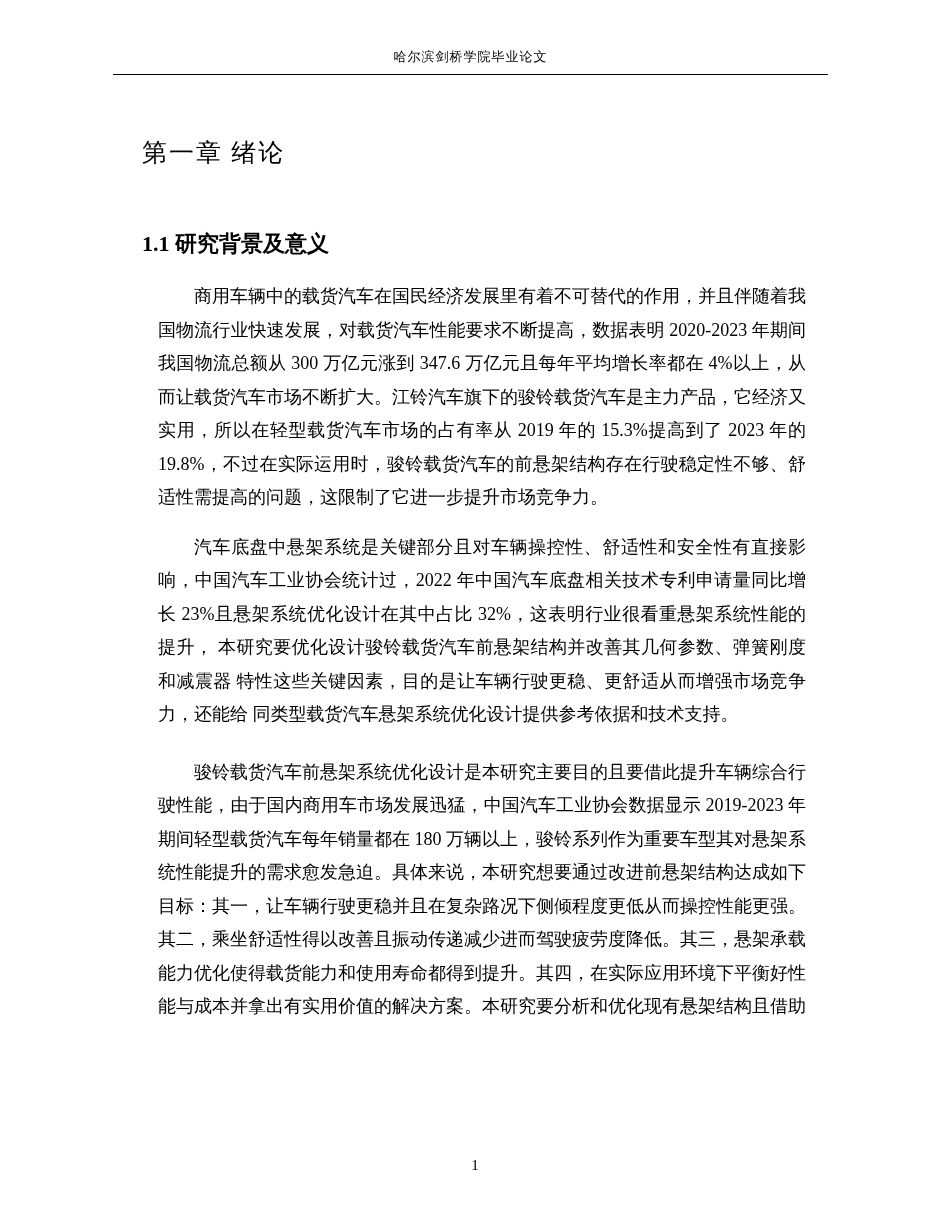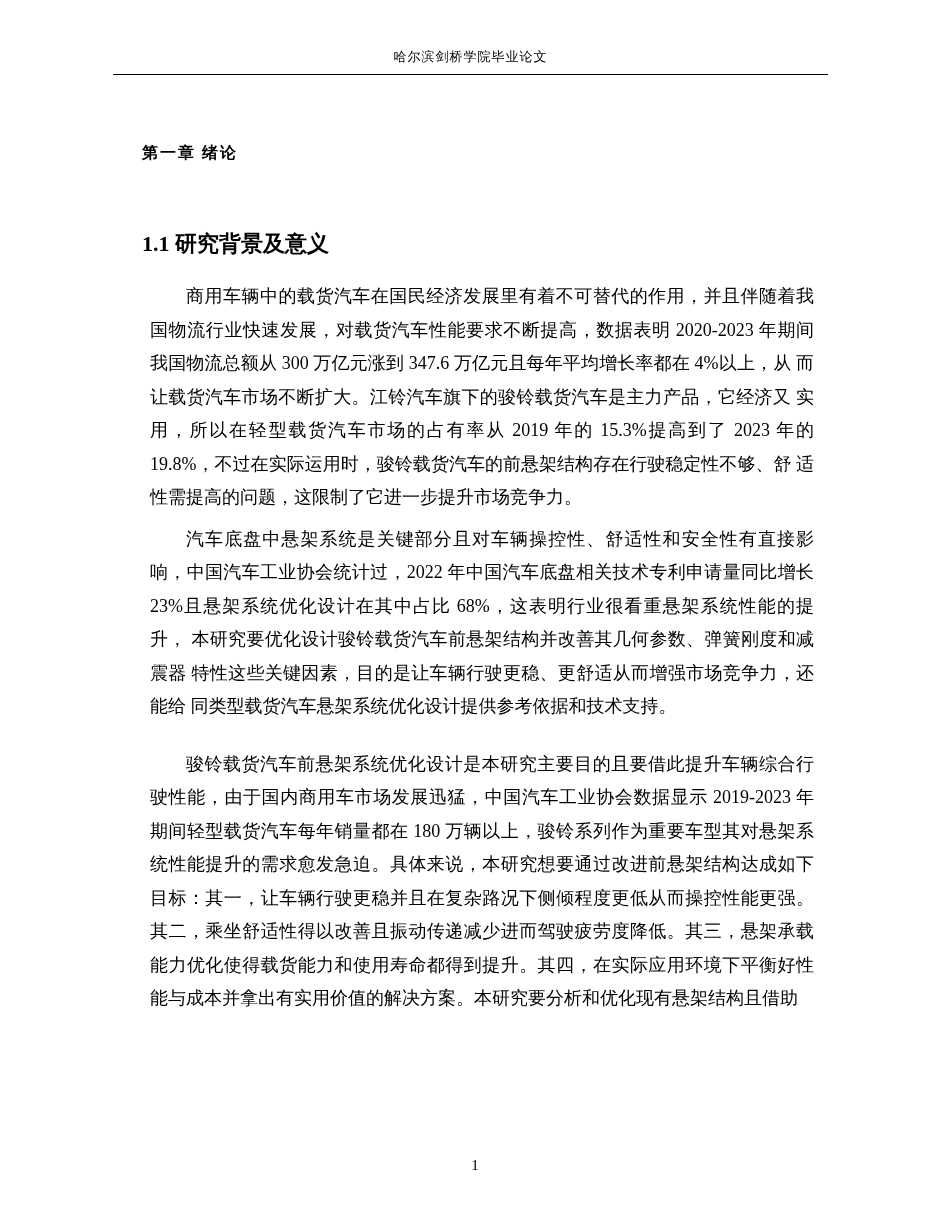--- a/index.html
+++ b/index.html
@@ -35,36 +35,36 @@
     margin: 8px 0 0 0;
   }
   .content {
     position: absolute;
     top: 76px;
     left: 142px;
     right: 128px;
   }
   .chapter-title {
     margin: 62px 0 12px 0;
-    font-size: 16px;
+    font-size: 25px;
     line-height: 30px;
-    font-weight: bold;
+    font-weight: normal;
     letter-spacing: 2px;
   }
   .section-heading {
     margin: 64px 0 0 0;
     font-size: 22px;
     line-height: 24px;
     font-weight: bold;
   }
   .section-heading.tight {
     margin-top: 16px;
   }
   .body-paragraph {
-    margin: 8px;
+    margin: 16px;
     font-size: 18px;
     line-height: 33.5px;
     text-align: justify;
     text-indent: 2em;
   }
   .body-paragraph.first {
     margin-top: 24px;
   }
   .page-footer {
     position: absolute;
@@ -86,21 +86,21 @@
   </header>
 
   <main class="content">
 
     <h1 class="chapter-title">第一章 绪论</h1>
 
     <h2 class="section-heading">1.1 研究背景及意义</h2>
 
     <p class="body-paragraph first">商用车辆中的载货汽车在国民经济发展里有着不可替代的作用，并且伴随着我国物流行业快速发展，对载货汽车性能要求不断提高，数据表明 2020-2023 年期间 我国物流总额从 300 万亿元涨到 347.6 万亿元且每年平均增长率都在 4%以上，从 而让载货汽车市场不断扩大。江铃汽车旗下的骏铃载货汽车是主力产品，它经济又 实用，所以在轻型载货汽车市场的占有率从 2019 年的 15.3%提高到了 2023 年的 19.8%，不过在实际运用时，骏铃载货汽车的前悬架结构存在行驶稳定性不够、舒 适性需提高的问题，这限制了它进一步提升市场竞争力。</p>
 
-    <p class="body-paragraph">汽车底盘中悬架系统是关键部分且对车辆操控性、舒适性和安全性有直接影响，中国汽车工业协会统计过，2022 年中国汽车底盘相关技术专利申请量同比增长 23%且悬架系统优化设计在其中占比 68%，这表明行业很看重悬架系统性能的提升， 本研究要优化设计骏铃载货汽车前悬架结构并改善其几何参数、弹簧刚度和减震器 特性这些关键因素，目的是让车辆行驶更稳、更舒适从而增强市场竞争力，还能给 同类型载货汽车悬架系统优化设计提供参考依据和技术支持。</p>
+    <p class="body-paragraph">汽车底盘中悬架系统是关键部分且对车辆操控性、舒适性和安全性有直接影响，中国汽车工业协会统计过，2022 年中国汽车底盘相关技术专利申请量同比增长 23%且悬架系统优化设计在其中占比 32%，这表明行业很看重悬架系统性能的提升， 本研究要优化设计骏铃载货汽车前悬架结构并改善其几何参数、弹簧刚度和减震器 特性这些关键因素，目的是让车辆行驶更稳、更舒适从而增强市场竞争力，还能给 同类型载货汽车悬架系统优化设计提供参考依据和技术支持。</p>
 
 
     <p class="body-paragraph first">骏铃载货汽车前悬架系统优化设计是本研究主要目的且要借此提升车辆综合行驶性能，由于国内商用车市场发展迅猛，中国汽车工业协会数据显示 2019-2023 年 期间轻型载货汽车每年销量都在 180 万辆以上，骏铃系列作为重要车型其对悬架系 统性能提升的需求愈发急迫。具体来说，本研究想要通过改进前悬架结构达成如下 目标：其一，让车辆行驶更稳并且在复杂路况下侧倾程度更低从而操控性能更强。 其二，乘坐舒适性得以改善且振动传递减少进而驾驶疲劳度降低。其三，悬架承载 能力优化使得载货能力和使用寿命都得到提升。其四，在实际应用环境下平衡好性 能与成本并拿出有实用价值的解决方案。本研究要分析和优化现有悬架结构且借助</p>
 
   </main>
 
   <footer class="page-footer">
     <span class="page-number">1</span>
   </footer>
 

